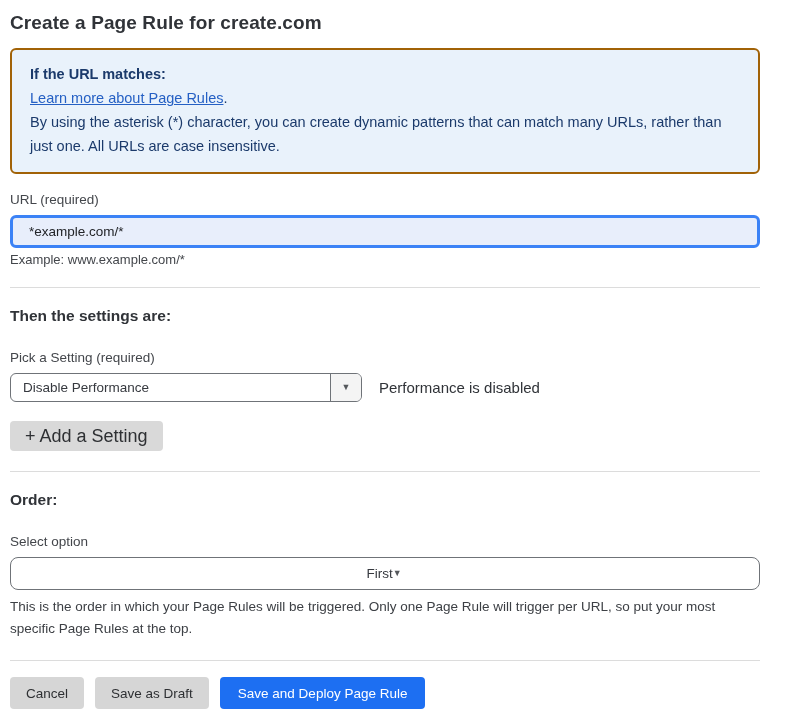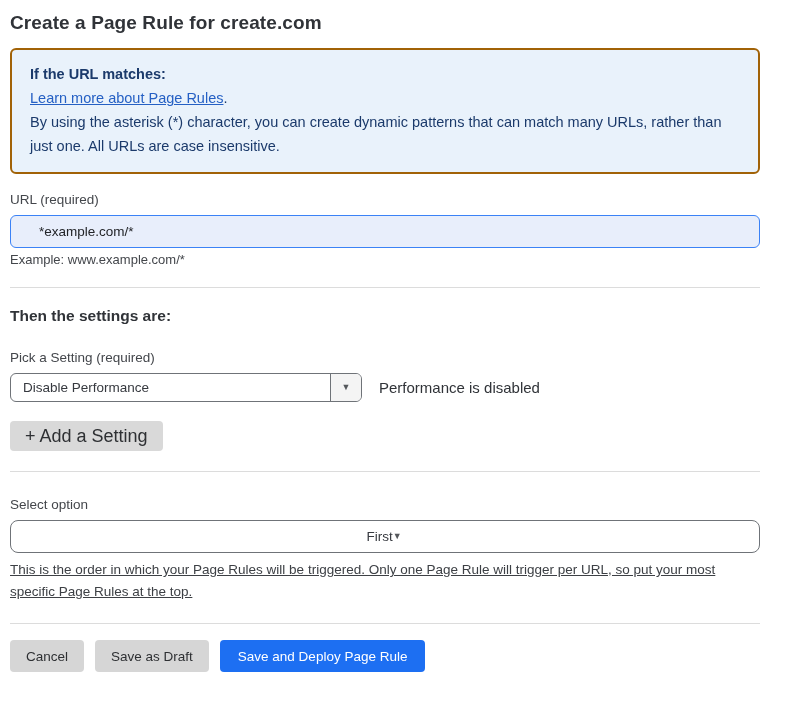--- a/index.html
+++ b/index.html
@@ -51,23 +51,23 @@
     font-size: 13px;
     color: #43464b;
     margin-top: 4px;
   }
 
   
   .url-input {
     width: 750px;
     height: 33px;
     background: #e8eefb;
-    border: 1px solid #3b82f6;
+    border: 3px solid #3b82f6;
     border-radius: 6px;
-    padding: 0 28px;
+    padding: 0 16px;
     font-size: 13.5px;
     color: #222428;
     font-family: "Liberation Sans", "DejaVu Sans", sans-serif;
     outline: none;
     display: block;
   }
 
   hr.divider {
     border: none;
     border-top: 1px solid #dcdcdc;
@@ -154,21 +154,20 @@
     cursor: pointer;
   }
   .order-select .select-value { font-size: 13.5px; color: #36393f; }
 
   .order-description {
     font-size: 13.5px;
     line-height: 22px;
     color: #3d4045;
     margin-top: 6px;
     width: 745px;
-    text-decoration: underline;
   }
 
   
   .footer-row {
     display: flex;
     align-items: center;
     gap: 11px;
     margin-top: 16px;
   }
   .btn {
@@ -214,20 +213,21 @@
           <span class="caret">▼</span>
         </span>
       </div>
       <span class="status-text">Performance is disabled</span>
     </div>
 
     <button class="add-setting-btn">+ Add a Setting</button>
 
     <hr class="divider divider-tight">
 
+    <h2 class="section-heading">Order:</h2>
 
     <label class="field-label setting-label-row">Select option</label>
 
     <div class="order-select">
       <span class="select-value">First</span>
       <span class="caret">▼</span>
     </div>
 
     <div class="order-description">This is the order in which your Page Rules will be triggered. Only one Page Rule will trigger per URL, so put your most specific Page Rules at the top.</div>
 

